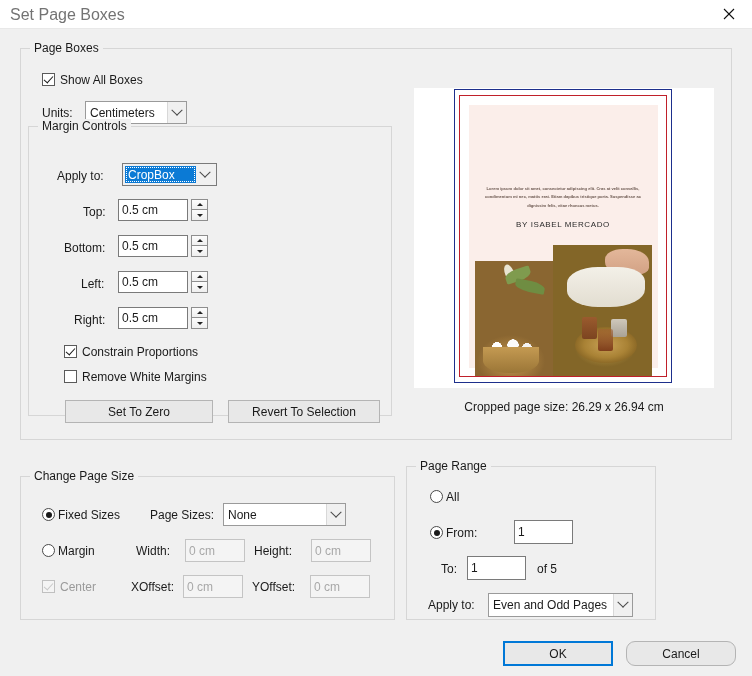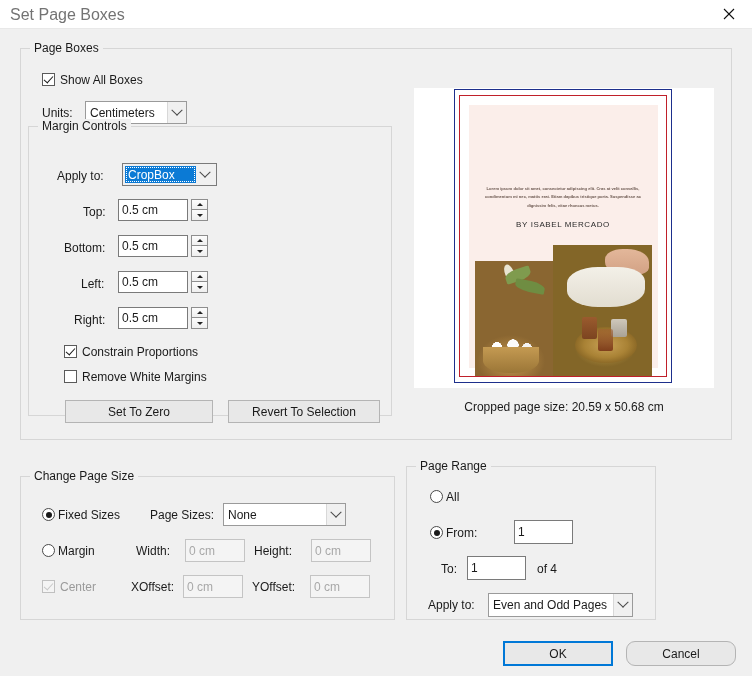--- a/index.html
+++ b/index.html
@@ -477,21 +477,21 @@
         <div class="tray"></div>
         <div class="candle-a"></div>
           <div class="candle-c"></div>
           <div class="candle-b"></div>
       </div>
     </div>
   </div>
   <div id="cropbox-border"></div>
   <div id="mediabox-border"></div>
 </div>
-<div id="preview-caption">Cropped page size: 20.59 x 50.68 cm</div>
+<div id="preview-caption">Cropped page size: 26.29 x 26.94 cm</div>
 
 <div class="group" id="group-change-page-size">
   <div class="group-title">Change Page Size</div>
 </div>
 
 <div class="rb checked" style="left:42px; top:508px;"></div>
 <div class="lbl" style="left:58px; top:508px;">Fixed Sizes</div>
 
 <div class="lbl" style="left:150px; top:508px;">Page Sizes:</div>
 <div class="combo" style="left:223px; top:503px; width:123px; height:23px;">
@@ -525,21 +525,21 @@
 
 <div class="rb" style="left:430px; top:490px;"></div>
 <div class="lbl" style="left:446px; top:490px;">All</div>
 
 <div class="rb checked" style="left:430px; top:526px;"></div>
 <div class="lbl" style="left:446px; top:526px;">From:</div>
 <div class="tin" style="left:514px; top:520px; width:59px; height:24px;">1</div>
 
 <div class="lbl" style="left:441px; top:562px;">To:</div>
 <div class="tin" style="left:467px; top:556px; width:59px; height:24px;">1</div>
-<div class="lbl" style="left:537px; top:562px;">of 4</div>
+<div class="lbl" style="left:537px; top:562px;">of 5</div>
 
 <div class="lbl" style="left:428px; top:598px;">Apply to:</div>
 <div class="combo" style="left:488px; top:593px; width:145px; height:24px;">
   <div class="ctext">Even and Odd Pages</div>
   <div class="carrow">
       <span class="chev"></span>
     </div>
 </div>
 
 <div class="btn default" style="left:503px; top:641px; width:110px; height:25px;">OK</div>

